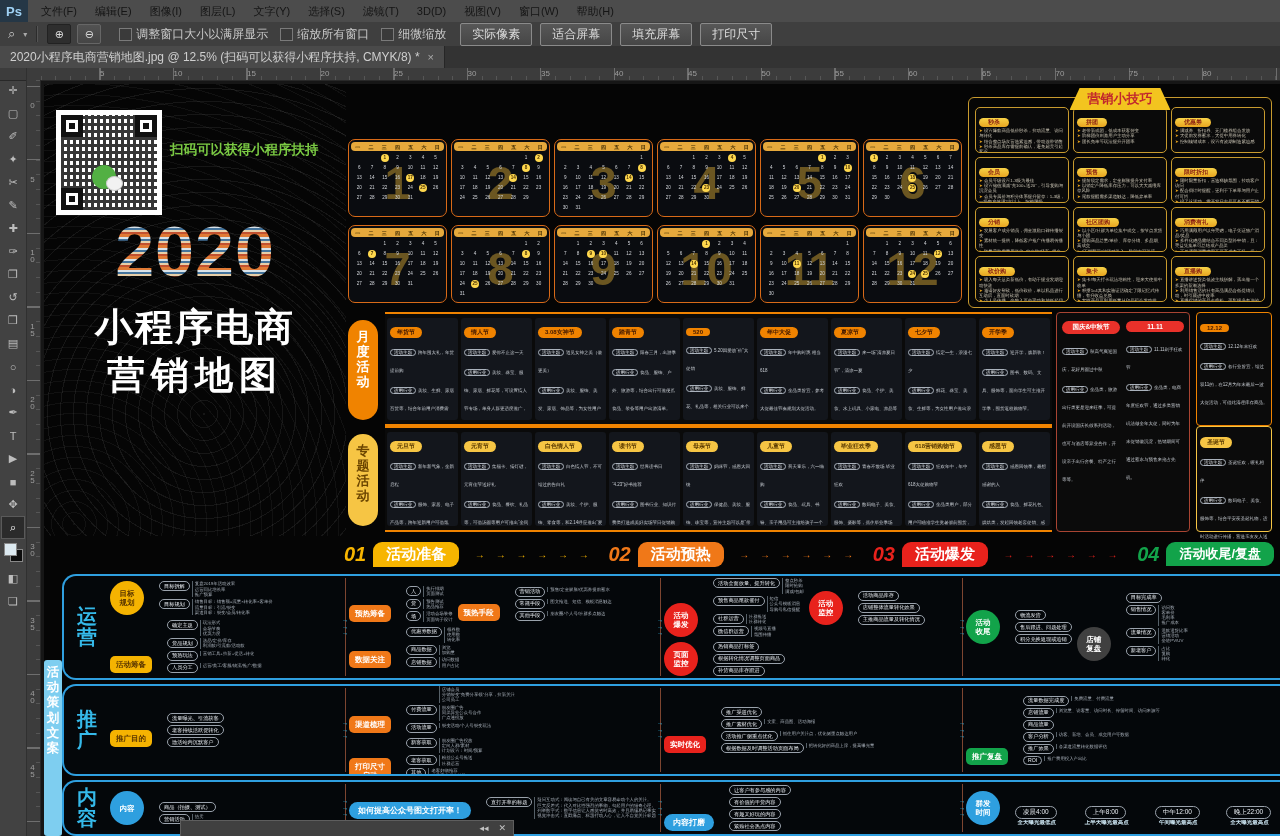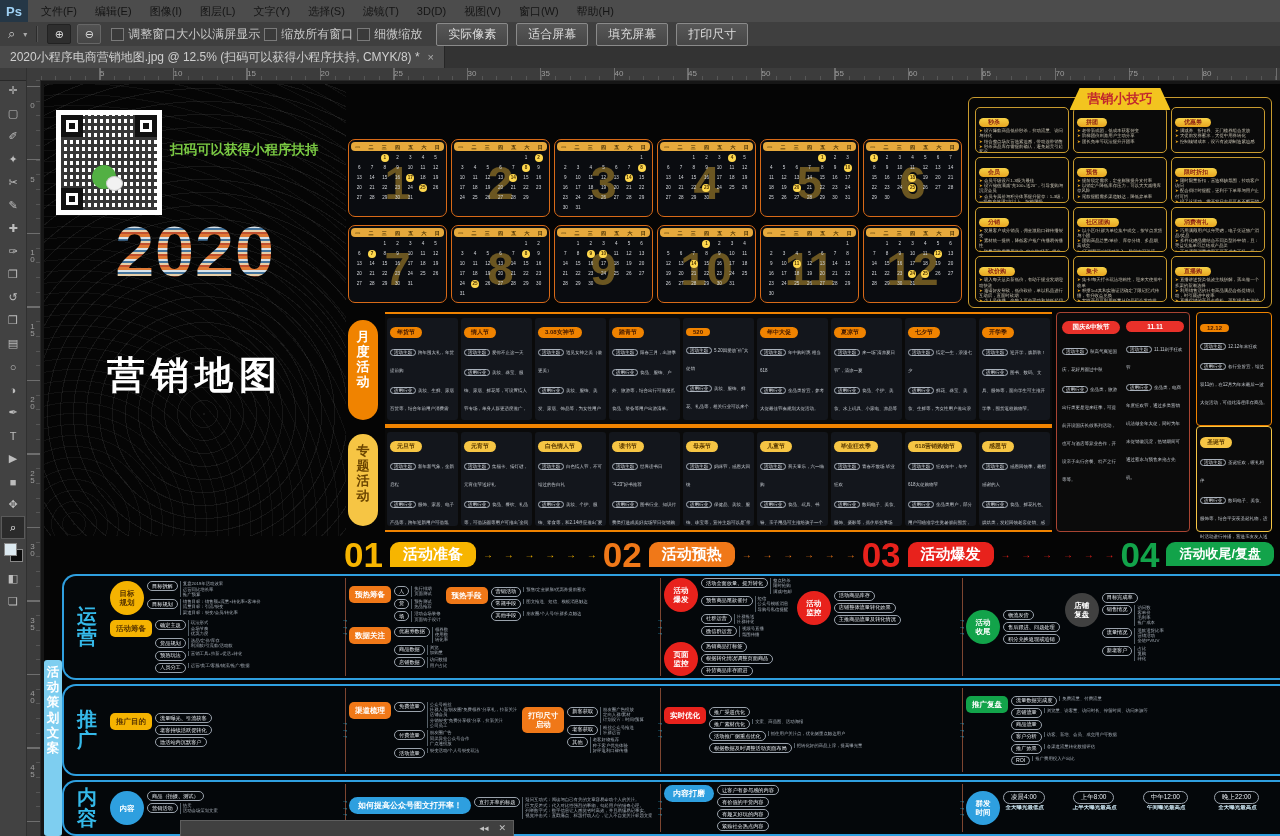--- a/index.html
+++ b/index.html
@@ -8,21 +8,21 @@
 
 .menubar{position:absolute;left:0;top:0;right:0;height:22px;background:#4c4c4c;display:flex;align-items:flex-end;z-index:40}
 .pslogo{color:#9fd2f5;font-weight:bold;font-size:13px;background:#253746;height:22px;display:flex;align-items:center;padding:0 6px;margin-right:4px}
 .mitem{font-size:11px;color:#151515;padding:0 9px;height:22px;display:flex;align-items:center;cursor:default}
 .optionsbar{position:absolute;left:0;top:22px;right:0;height:24px;background:#3f3f3f;border-bottom:1px solid #2b2b2b;display:flex;align-items:center;gap:6px;padding:0 6px;z-index:40}
 .toolico{color:#cfcfcf;font-size:13px;padding:0 2px}
 .caret{color:#aaa;font-size:8px}
 .osep{width:1px;height:16px;background:#2c2c2c;border-right:1px solid #555;margin:0 3px}
 .zbtn{width:22px;height:18px;border:1px solid #666;border-radius:2px;background:linear-gradient(#525252,#454545);color:#ddd;font-size:11px;display:flex;align-items:center;justify-content:center}
 .zbtn.pressed{background:#2e2e2e;border-color:#222}
-.chk{display:flex;align-items:center;gap:4px;margin-left:4px}
+.chk{display:flex;align-items:center;gap:4px;margin-left:12px}
 .chk .box{width:11px;height:11px;background:#3a3a3a;border:1px solid #7a7a7a}
 .chk .lbl{font-size:12px;color:#c9c9c9}
 .obtn{border:1px solid #8a8a8a;border-radius:2px;background:linear-gradient(#575757,#464646);color:#ddd;font-size:12px;padding:2px 11px;margin-left:8px}
 .tabbar{position:absolute;left:0;top:46px;right:0;height:22px;background:#333;z-index:40}
 .tab{display:inline-flex;align-items:center;gap:8px;height:22px;background:#4a4a4a;color:#cfcfcf;font-size:12px;padding:0 10px;border-right:1px solid #262626}
 .tabclose{color:#aaa;font-size:11px}
 
 .hruler{position:absolute;left:26px;top:68px;right:0;height:12px;background:#3c3c3c;border-bottom:1px solid #282828;z-index:30;
  background-image:repeating-linear-gradient(90deg,#6e6e6e 0 1px,transparent 1px 73.5px),repeating-linear-gradient(90deg,#565656 0 1px,transparent 1px 14.7px);
  background-size:100% 12px,100% 4px;background-position:0 0,0 8px;background-repeat:repeat-x}
@@ -90,30 +90,30 @@
 .atext{font-size:4.5px;color:#c5cad0;line-height:5.5px;display:inline}
 .ablock{margin-bottom:2px}
 .fest{position:absolute;left:1012px;top:228px;width:134px;height:220px;border:1.5px solid #a84432;border-radius:4px;background:#0b0b0b;padding:8px 5px 4px;display:flex;gap:6px}
 .fcol{flex:1;min-width:0}
 .fpill{background:#e8312a;color:#fff;font-weight:bold;font-size:6.5px;border-radius:8px;text-align:center;padding:2px 1px;margin-bottom:5px;white-space:nowrap}
 .scard{position:absolute;left:1152px;width:76px;border-radius:4px;background:#0b0b0b;padding:3px}
 .scard.d12{top:228px;height:114px;border:1.5px solid #f08300}
 .scard.xm{top:342px;height:106px;border:1.5px solid #f6c544}
 
 .phases{position:absolute;left:300px;right:6px;top:452px;height:36px;display:flex;align-items:center;gap:7px}
-.pnum{font-size:35px;font-weight:900;line-height:27px}
+.pnum{font-size:20px;font-weight:900;font-style:italic;line-height:27px}
 .pbadge{border-radius:9px 9px 9px 0;padding:3px 13px;font-size:15px;font-weight:900;color:#fff;white-space:nowrap}
 .parr{flex:1;text-align:center;font-weight:bold;font-size:10px;letter-spacing:4px;overflow:hidden;white-space:nowrap}
 
 .prow{position:absolute;left:18px;width:1218px;border:2px solid #2f9fdf;border-right:none;border-radius:14px 0 0 14px;background:#04070a}
 .rlabel{position:absolute;left:12px;top:50%;transform:translateY(-50%);color:#35b9e9;font-weight:900;font-size:20px;width:22px;line-height:21px;text-align:center;white-space:pre}
 .pcol{position:absolute;top:0;bottom:0;display:flex;align-items:center;gap:5px;padding:3px 4px;overflow:hidden;flex-wrap:wrap;align-content:center}
 .divline{position:absolute;top:2px;bottom:2px;width:0;border-left:1.5px solid #7d4530}
 .darr{position:absolute;color:#35b9e9;font-size:6.5px;line-height:6.5px;white-space:pre;font-weight:bold;transform:translate(-50%,-50%);top:50%}
-.mgroup{display:flex;align-items:flex-start;gap:3px;min-width:0}
+.mgroup{display:flex;align-items:flex-end;gap:15px;min-width:0}
 .hub{flex-shrink:0;display:flex;align-items:center;justify-content:center;text-align:center;font-weight:900;color:#fff;white-space:pre;line-height:9px;font-size:7.5px}
 .hub.circle{width:34px;height:34px;border-radius:50%}
 .hub.box{border-radius:5px;padding:4px 6px;min-width:26px}
 .hub.pill{border-radius:12px;padding:4px 9px;font-size:8px}
 .branches{display:flex;flex-direction:column;gap:2px;min-width:0}
 .branch{display:flex;align-items:flex-start;gap:2px;min-width:0}
 .blabel{flex-shrink:0;border:1px solid #9aa2ac;border-radius:6px;color:#e9edf2;font-size:5.2px;padding:0.5px 4px;white-space:nowrap}
 .kids{display:flex;flex-direction:column;min-width:0}
 .kid{font-size:4.4px;color:#a8b0ba;line-height:5.3px;border-left:1px solid #566068;padding-left:2px;white-space:nowrap;overflow:hidden;max-width:130px}
 .pcol.horiz .branches{flex-direction:row;gap:26px}
@@ -260,20 +260,21 @@
           <div class="qrc c2">
             <i></i>
           </div>
           <div class="qrc c3">
             <i></i>
           </div>
         <div class="wx"></div>
       </div>
       <div class="qcap">扫码可以获得小程序扶持</div>
       <div class="year">2020</div>
+      <div class="ht1">小程序电商</div>
       <div class="ht2">营销地图</div>
     </div>
     <div id="calMonths">
         <div class="mcard" style="left: 304px; top: 55px;">
           <div class="mhead">
             <span>一</span>
             <span>二</span>
             <span>三</span>
             <span>四</span>
             <span>五</span>

